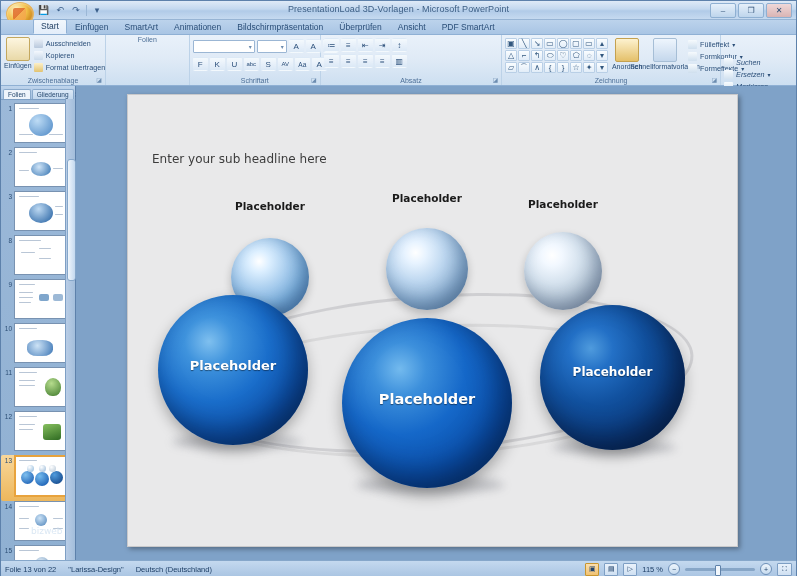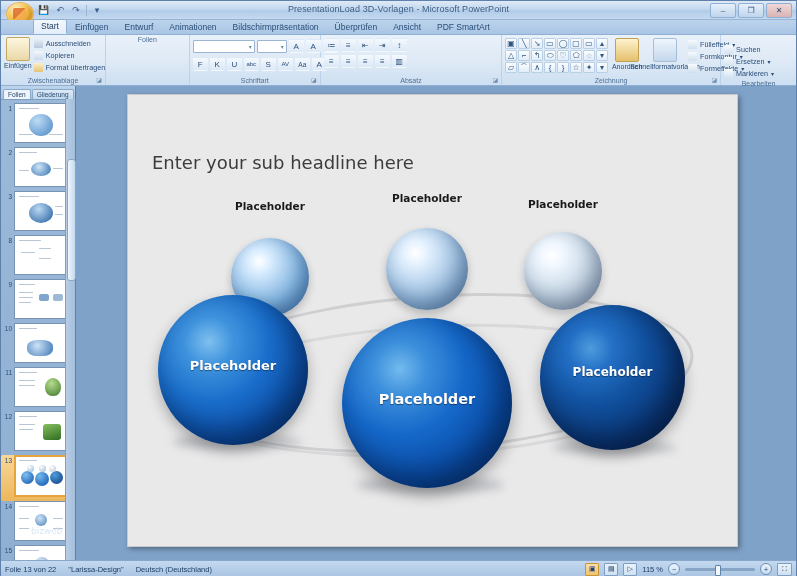--- a/index.html
+++ b/index.html
@@ -98,21 +98,21 @@
      background:linear-gradient(90deg,#f0f6fc,#c4d9ef);border:1px solid #86a7ca;}
   .watermark{position:absolute;left:30px;top:440px;font-size:9px;color:#cfe0f0;opacity:.75;
      font-family:"DejaVu Sans",sans-serif;}
 
   
   .slidearea{flex:1;position:relative;background:#7fa2c8;overflow:hidden;}
   .slide{position:absolute;left:51px;top:8px;width:611px;height:453px;background:#e9e9ea;
      box-shadow:2px 2px 5px rgba(0,0,0,.35);border:1px solid #c9c9cb;box-sizing:border-box;}
   .sl-title{position:absolute;left:24px;top:22px;font-size:20px;font-weight:bold;color:#262626;
      font-family:"DejaVu Sans",sans-serif;letter-spacing:.2px;}
-  .sl-sub{position:absolute;left:24px;top:57px;font-size:18px;color:#3c3c3c;
+  .sl-sub{position:absolute;left:24px;top:57px;font-size:12px;color:#3c3c3c;
      font-family:"DejaVu Sans",sans-serif;}
 
   .stage{position:absolute;left:0;top:95px;width:611px;height:358px;}
   .orbit{position:absolute;border-radius:50%;border:3px solid rgba(150,150,155,.30);}
   .orbit.o1{left:40px;top:105px;width:520px;height:150px;transform:rotate(-4deg);}
   .orbit.o2{left:55px;top:135px;width:490px;height:125px;transform:rotate(-3deg);
      border-color:rgba(160,160,165,.22);}
 
   .sphere{position:absolute;border-radius:50%;}
   .sphere .lbl{position:absolute;left:0;right:0;text-align:center;color:#fff;font-weight:bold;
@@ -185,21 +185,21 @@
     <div class="wincontrols">
       <div class="wc">–</div>
       <div class="wc">❐</div>
       <div class="wc close">✕</div>
     </div>
   </div>
 
   <div class="tabbar">
     <div class="tab active">Start</div>
     <div class="tab">Einfügen</div>
-    <div class="tab">Entwurf</div>
+    <div class="tab">SmartArt</div>
     <div class="tab">Animationen</div>
     <div class="tab">Bildschirmpräsentation</div>
     <div class="tab">Überprüfen</div>
     <div class="tab">Ansicht</div>
     <div class="tab">PDF SmartArt</div>
   </div>
 
   <div class="ribbon">
 
     <div class="rgroup" style="width:104px">
@@ -346,21 +346,21 @@
           </div>
         </div>
       </div>
       <div class="rgroup-label">
         <span>Zeichnung</span>
         <span class="dlg">◪</span>
       </div>
     </div>
 
     <div class="rgroup" style="width:76px;border-right:none">
-      <div class="rgroup-body" style="padding-top:8px;">
+      <div class="rgroup-body" style="padding-top:21px;font-style:italic;">
         <div class="smallcol">
           <div class="smallrow">
             <span class="si" style="background:linear-gradient(180deg,#f7fbfe,#d3e2f0);"></span>
             <span>Suchen</span>
           </div>
           <div class="smallrow">
             <span class="si" style="background:linear-gradient(180deg,#f7fbfe,#d3e2f0);"></span>
             <span>Ersetzen</span>
               <span style="font-size:6px">▾</span>
           </div>

